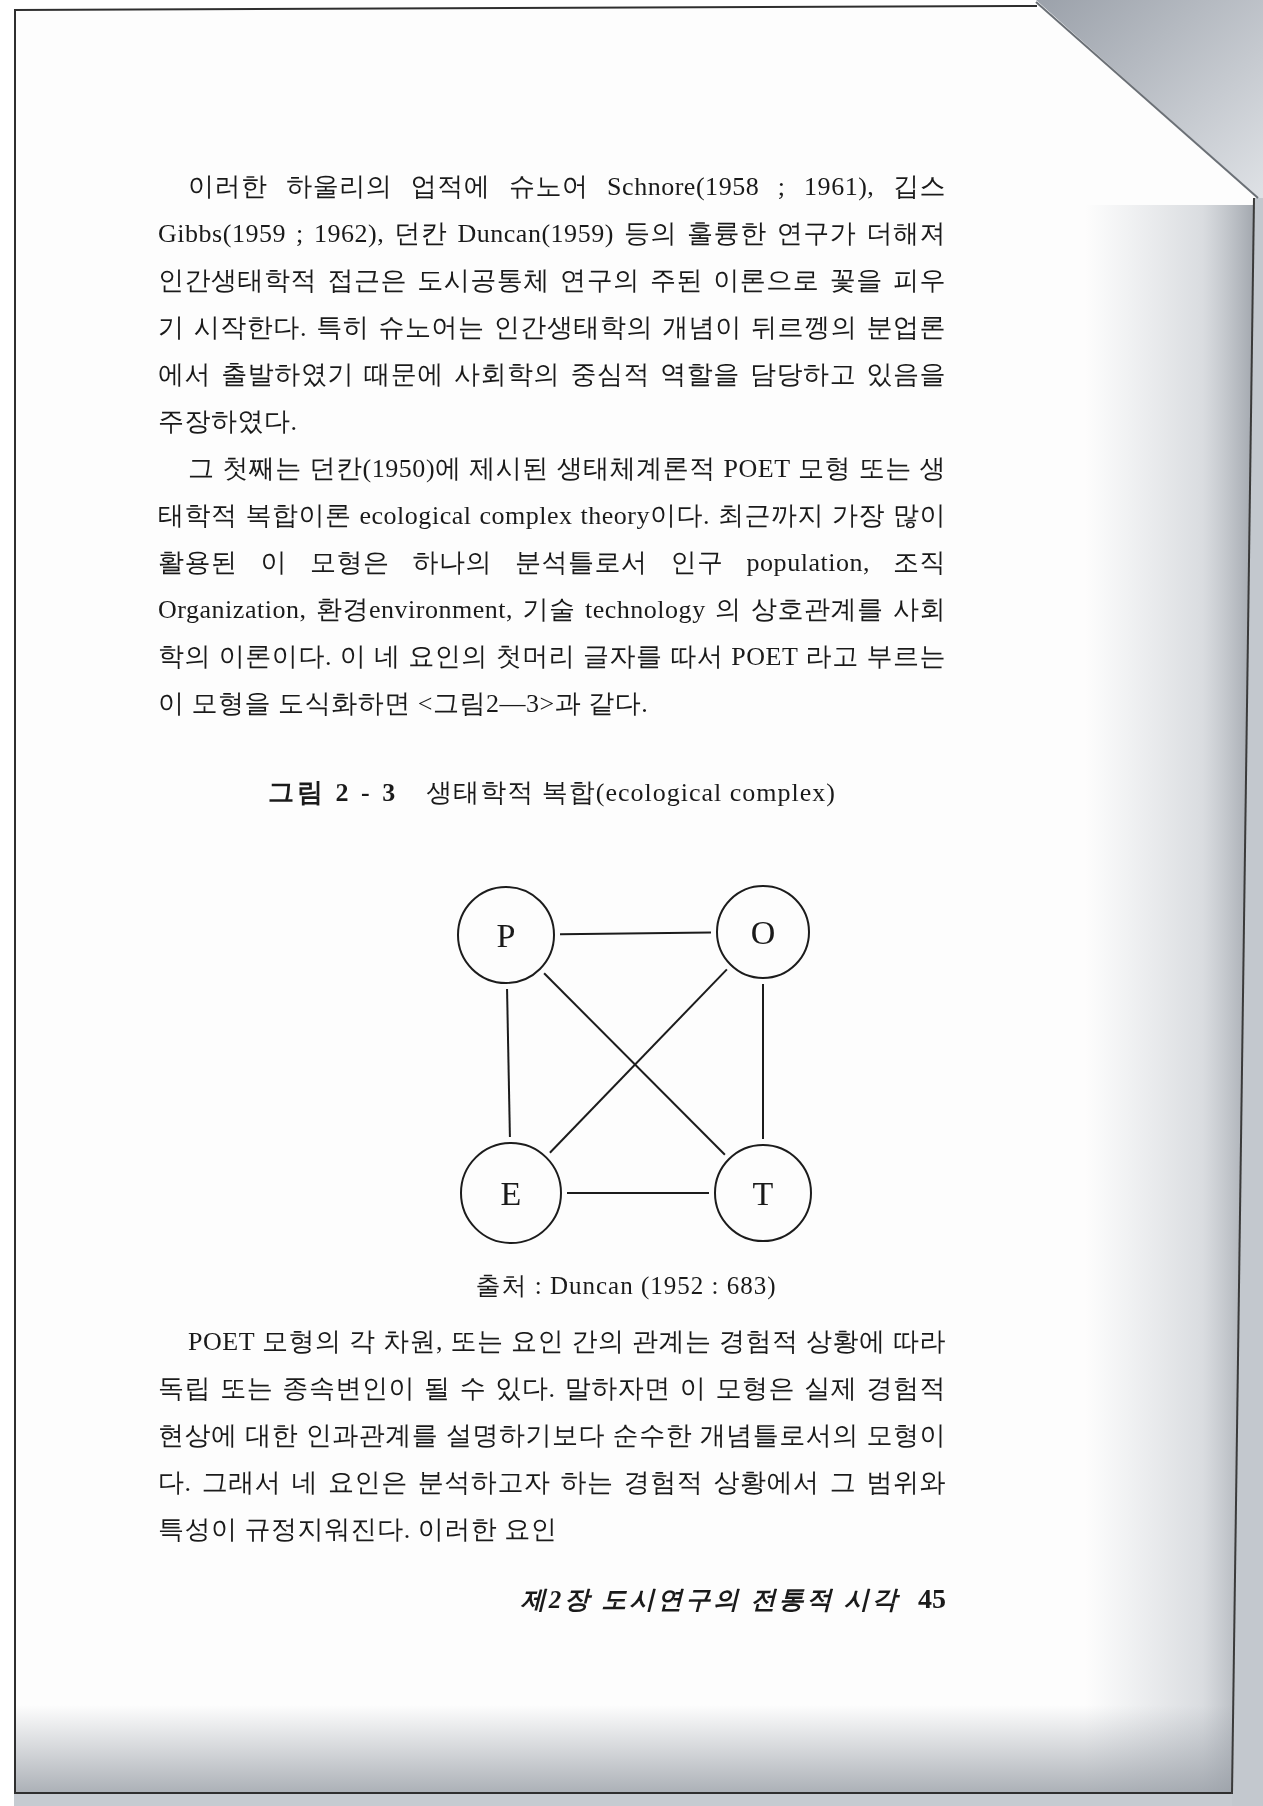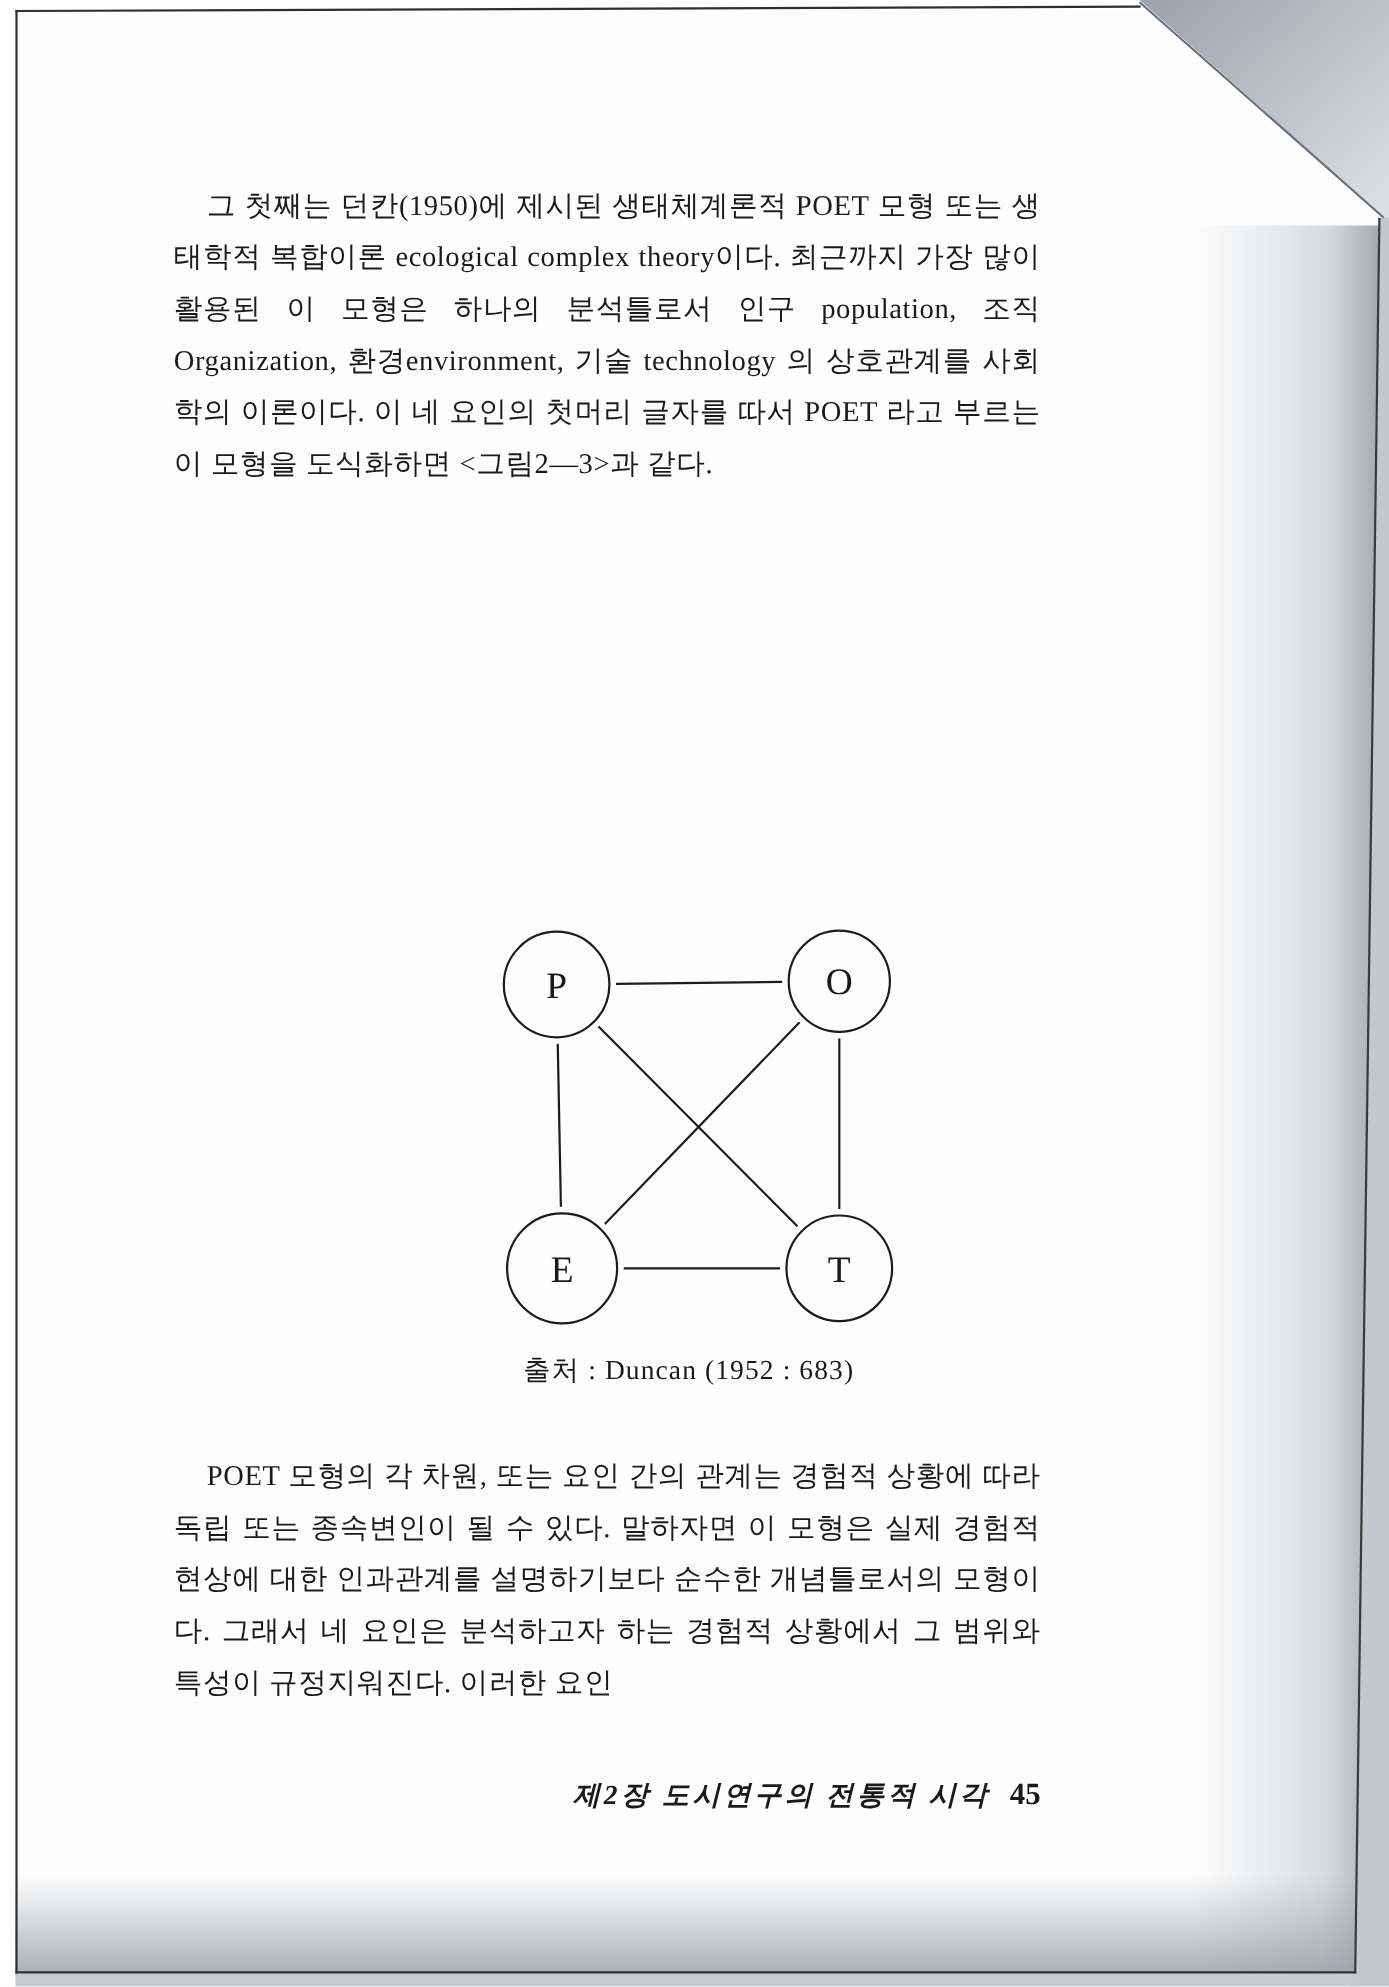--- a/index.html
+++ b/index.html
@@ -39,21 +39,21 @@
   .node-label {
     font-size: 34px;
     fill: #1a1a1a;
     text-anchor: middle;
     font-family: "Liberation Serif", "DejaVu Serif", serif;
   }
   .fig-source { text-align: center; font-size: 25px; margin-top: 14px; letter-spacing: 1px; }
 
   .footer {
     position: absolute; top: 1583px; left: 158px; width: 788px;
-    text-align: right; font-size: 25px; margin-top: 32px;
+    text-align: right; font-size: 25px;
   }
   .chapter { font-style: italic; font-weight: bold; letter-spacing: 3px; }
   .pagenum { margin-left: 18px; font-size: 28px; font-weight: bold; font-style: normal; }
 </style>
 </head>
 <body>
 
 <div class="canvas">
 
   <svg class="bg" width="1263" height="1806">
@@ -79,24 +79,28 @@
     <polygon points="1254,198 1263,198 1263,1806 1226,1806 1232,1794" fill="#c3c8ce"></polygon>
     <rect x="14" y="1794" width="1218" height="12" fill="#c6cbd1"></rect>
     <line x1="1036" y1="2" x2="1258" y2="198" stroke="#6b7076" stroke-width="2"></line>
     <line x1="14" y1="10" x2="1037" y2="6" stroke="#2f2f2f" stroke-width="2"></line>
     <line x1="15" y1="9" x2="15" y2="1794" stroke="#2f2f2f" stroke-width="2"></line>
     <line x1="14" y1="1793" x2="1233" y2="1793" stroke="#2f2f2f" stroke-width="2"></line>
     <line x1="1254" y1="198" x2="1232" y2="1794" stroke="#3a3a3a" stroke-width="2"></line>
   </svg>
 
   <div class="block paras-top" id="para-top">
+      <p class="body-para"><span>이러한 하울리의 업적에 슈노어 Schnore(1958 ; 1961), 깁스 Gibbs(1959 ; 1962), 던칸 Duncan(1959) 등의 훌륭한 연구가 더해져 인간생태학적 접근은 도시공통체 연구의 주된 이론으로 꽃을 피우기 시작한다. 특히 슈노어는 인간생태학의 개념이 뒤르껭의 분업론에서 출발하였기 때문에 사회학의 중심적 역할을 담당하고 있음을 주장하였다.</span></p>
       <p class="body-para"><span>그 첫째는 던칸(1950)에 제시된 생태체계론적 </span><span class="italic">POET</span><span> 모형 또는 생태학적 복합이론 ecological complex theory이다. 최근까지 가장 많이 활용된 이 모형은 하나의 분석틀로서 인구 population, 조직 Organization, 환경environment, 기술 technology 의 상호관계를 사회학의 이론이다. 이 네 요인의 첫머리 글자를 따서 </span><span class="italic">POET</span><span> 라고 부르는 이 모형을 도식화하면 &lt;그림2—3&gt;과 같다.</span></p>
     </div>
 
   <div class="block figure-block">
+    <div class="fig-caption">
+      <span class="cap-label">그림 2 - 3</span><span class="cap-text">생태학적 복합(ecological complex)</span>
+    </div>
     <div class="diagram-wrap">
       <svg id="diagram" class="diagram" viewBox="0 0 500 400">
           <line x1="183.99632128920976" y1="79.36969274759677" x2="335.0035424622424" y2="77.60696253935126" class="edge"></line>
           <line x1="131.04631515967063" y1="133.9898622390041" x2="133.91493242700824" y2="282.0105132336254" class="edge"></line>
           <line x1="168.10955110501845" y1="118.25783729608858" x2="348.89044889498155" y2="299.74216270391145" class="edge"></line>
           <line x1="350.8810852876225" y1="114.40887595210526" x2="173.89729276717577" y2="297.7135182054251" class="edge"></line>
           <line x1="387" y1="129" x2="387" y2="284" class="edge"></line>
           <line x1="191" y1="338" x2="333" y2="338" class="edge"></line>
           <circle cx="130" cy="80" r="48" class="node"></circle>
           <text x="130" y="80" dy="12" class="node-label">P</text>

